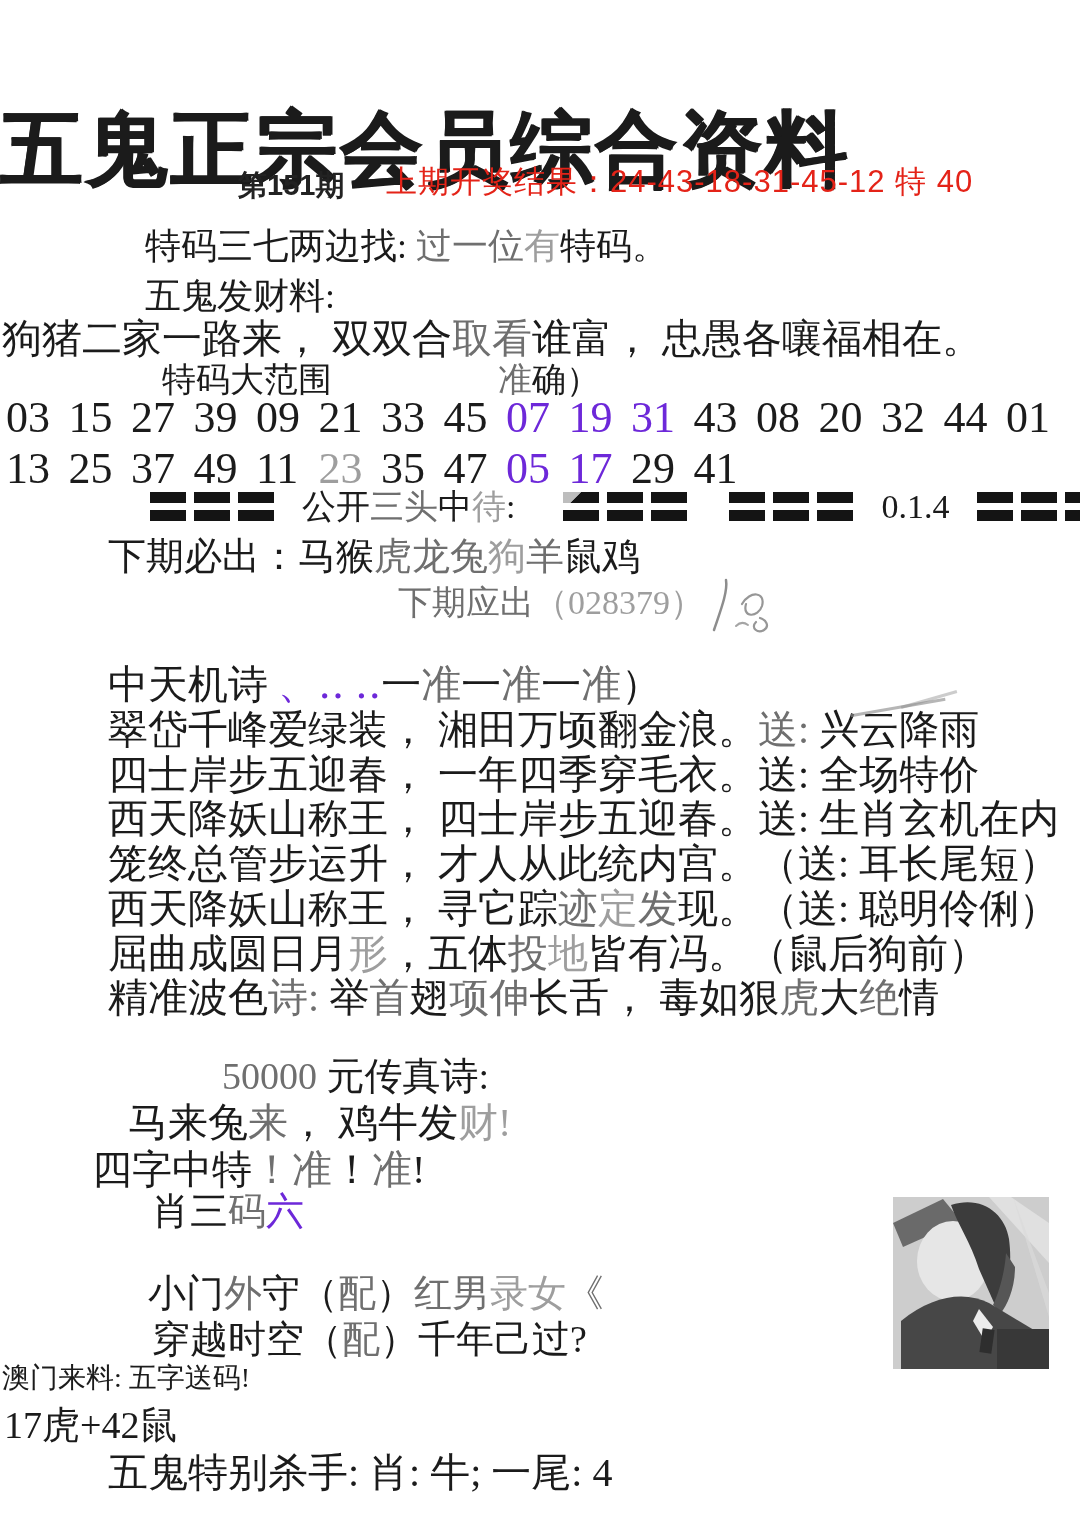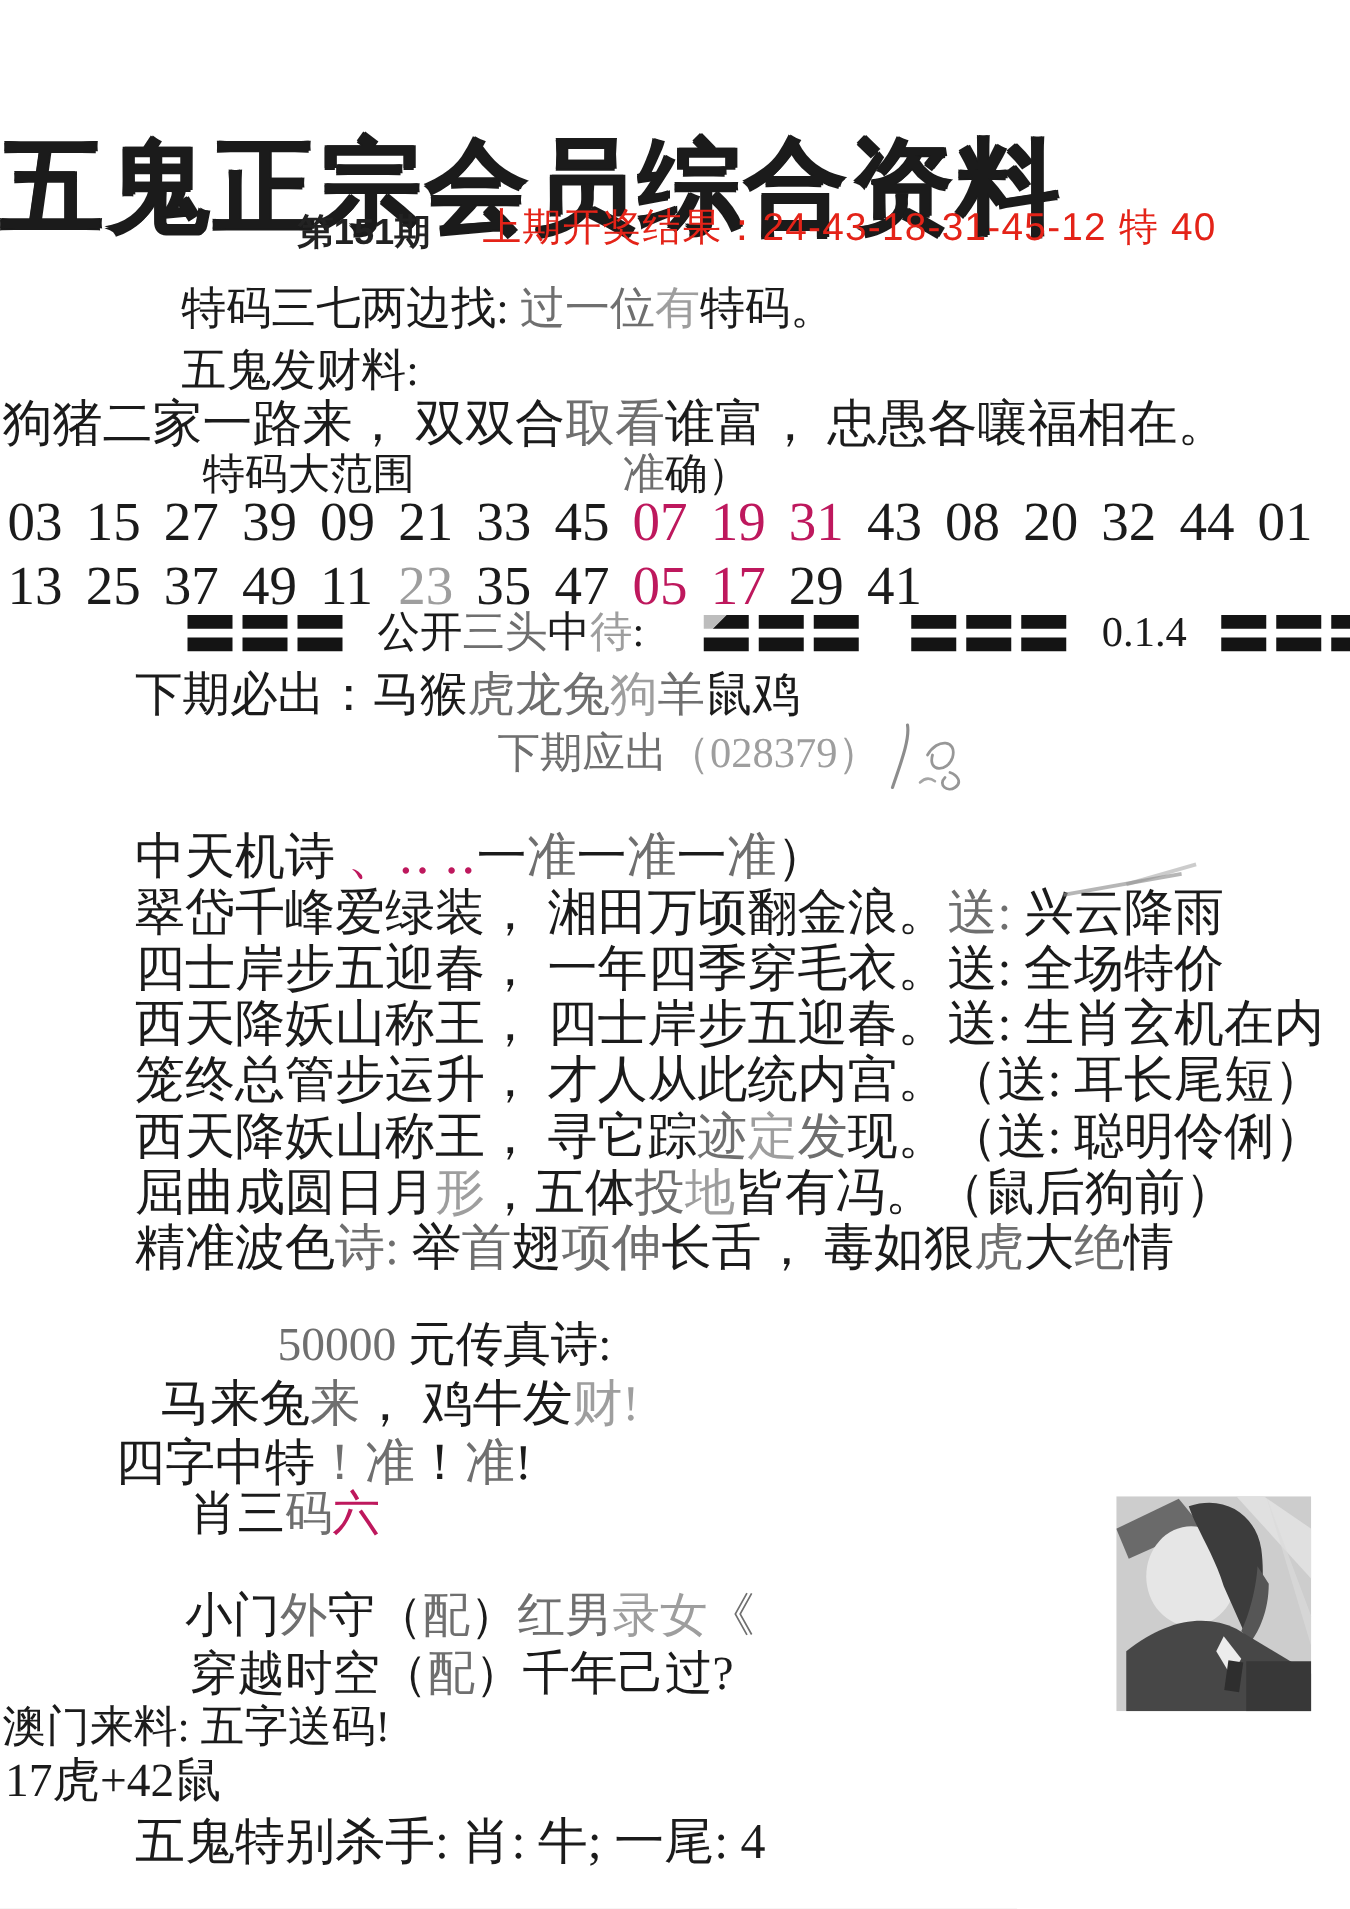--- a/index.html
+++ b/index.html
@@ -7,21 +7,21 @@
     position:relative;width:1080px;height:1527px;margin:0 auto;
     background:#ffffff;overflow:hidden;
     font-family:"Liberation Serif","DejaVu Serif",serif;
     color:#1b1b1b;
   }
   .abs{position:absolute;white-space:nowrap;}
   
   .k{color:#1b1b1b;}
   .d{color:#6f6f6f;}
   .f{color:#9e9e9e;}
-  .ff{color:#be185d;}
+  .ff{color:#6d28d9;}
   .title{
     left:0;right:0;top:40px;
     font-size:82px;font-weight:900;letter-spacing:3px;
     text-shadow:1.5px 0 0 currentColor,0 1px 0 currentColor;
   }
   .issue{
     left:238px;top:166px;font-size:29px;font-weight:600;
     font-family:"Liberation Sans","DejaVu Sans",sans-serif;color:#222;
   }
   .result{
@@ -159,21 +159,21 @@
   <div class="pencil" style="left:850px;top:706px;width:96px;transform:rotate(-10deg)"></div>
   <div class="pencil" style="left:900px;top:698px;width:58px;transform:rotate(-16deg);opacity:.45"></div>
 
   <div class="abs line" style="left:222px;top:1055px;font-size:38px"><span class="seg d">50000</span><span class="seg k"> 元传真诗:</span></div>
   <div class="abs line" style="left:128px;top:1100px;font-size:40px"><span class="seg k">马来兔</span><span class="seg d">来</span><span class="seg k">， </span><span class="seg k">鸡牛发</span><span class="seg f">财!</span></div>
   <div class="abs line" style="left:92px;top:1147px;font-size:40px"><span class="seg k">四字中特</span><span class="seg d">！</span><span class="seg d">准</span><span class="seg k">！</span><span class="seg d">准</span><span class="seg k">!</span></div>
   <div class="abs line" style="left:152px;top:1190px;font-size:38px"><span class="seg k">肖三</span><span class="seg d">码</span><span class="seg ff">六</span></div>
 
   <div class="abs line" style="left:148px;top:1272px;font-size:38px"><span class="seg k">小门</span><span class="seg d">外</span><span class="seg k">守</span><span class="seg k">（</span><span class="seg d">配</span><span class="seg k">）</span><span class="seg d">红男</span><span class="seg f">录女</span><span class="seg d">《</span></div>
   <div class="abs line" style="left:152px;top:1318px;font-size:38px"><span class="seg k">穿越时空</span><span class="seg k">（</span><span class="seg d">配</span><span class="seg k">）</span><span class="seg k">千年己过?</span></div>
-  <div class="abs line" style="left:2px;top:1362px;font-size:35px"><span class="seg k">澳门来料: 五字送码!</span></div>
+  <div class="abs line" style="left:2px;top:1362px;font-size:28px"><span class="seg k">澳门来料: 五字送码!</span></div>
   <div class="abs line" style="left:4px;top:1404px;font-size:38px"><span class="seg k">17虎+42鼠</span></div>
   <div class="abs line" style="left:108px;top:1450px;font-size:40px"><span class="seg k">五鬼特别杀手: 肖: 牛; 一尾: 4</span></div>
 
   <svg class="abs photo" viewBox="0 0 156 172" preserveAspectRatio="none">
     <rect width="156" height="172" fill="#cdcdcd"></rect>
     <polygon points="96,0 156,66 156,26 118,0" fill="#e3e3e3" opacity="0.85"></polygon>
     <polygon points="120,0 156,96 156,120 138,60" fill="#dadada" opacity="0.7"></polygon>
     <polygon points="0,26 50,2 68,24 10,50" fill="#6a6a6a"></polygon>
     <ellipse cx="60" cy="64" rx="36" ry="40" fill="#e6e6e6"></ellipse>
     <path d="M58,8 C88,-2 112,16 116,42 C120,72 114,96 102,108 L86,72 C78,46 64,26 58,8 Z" fill="#3c3c3c"></path>

